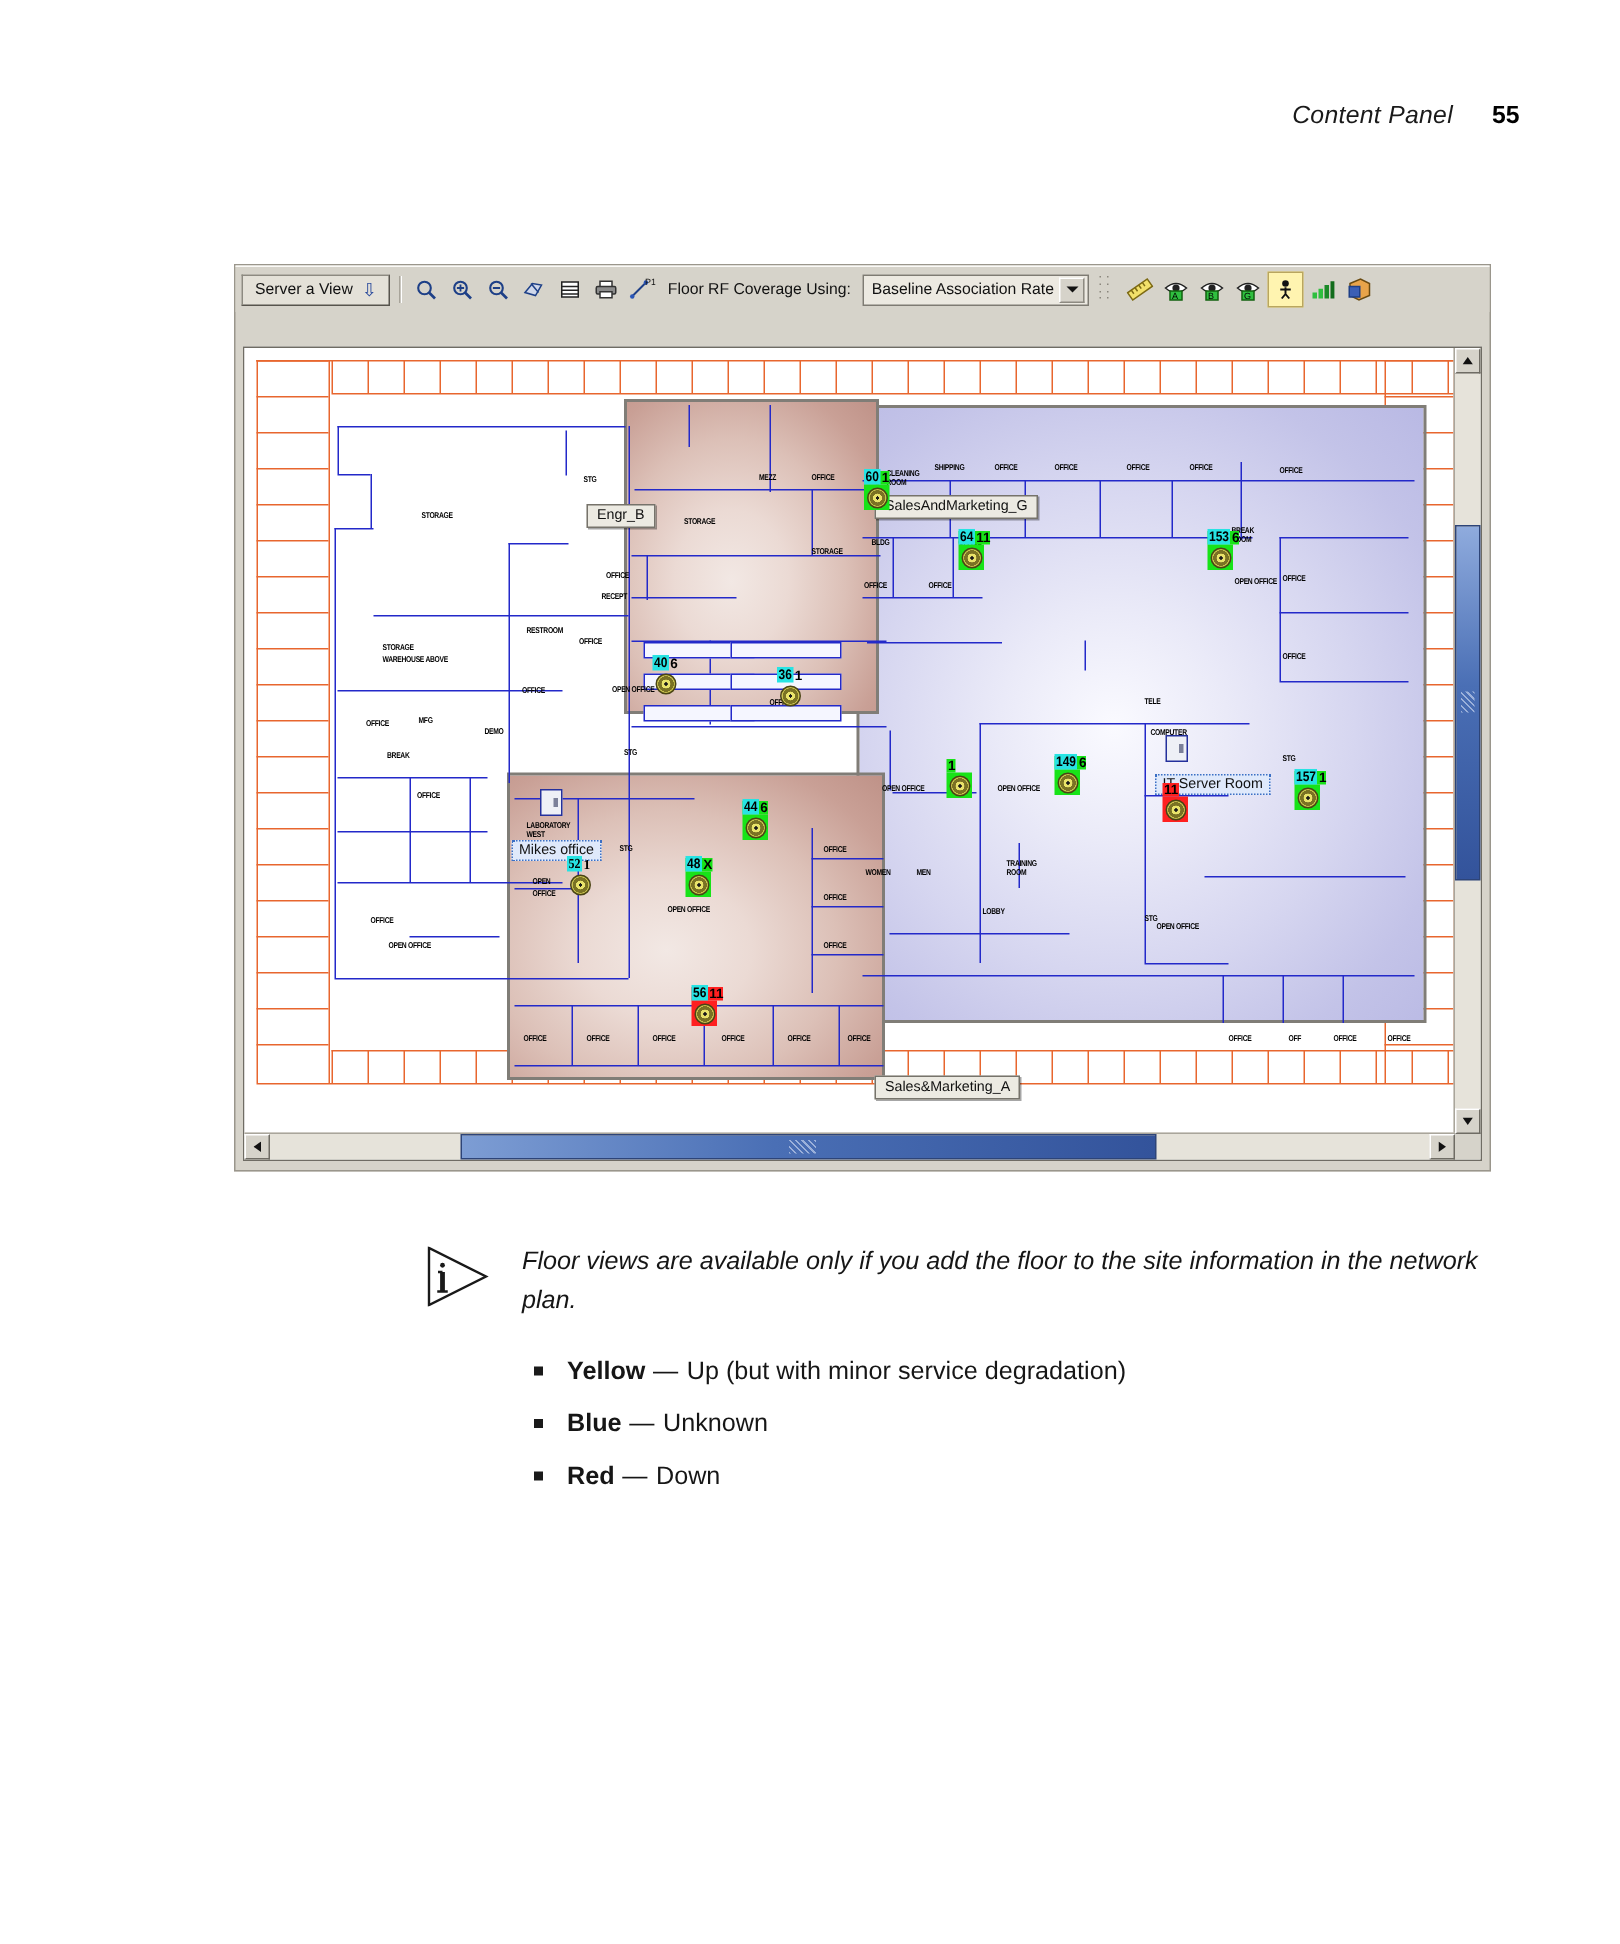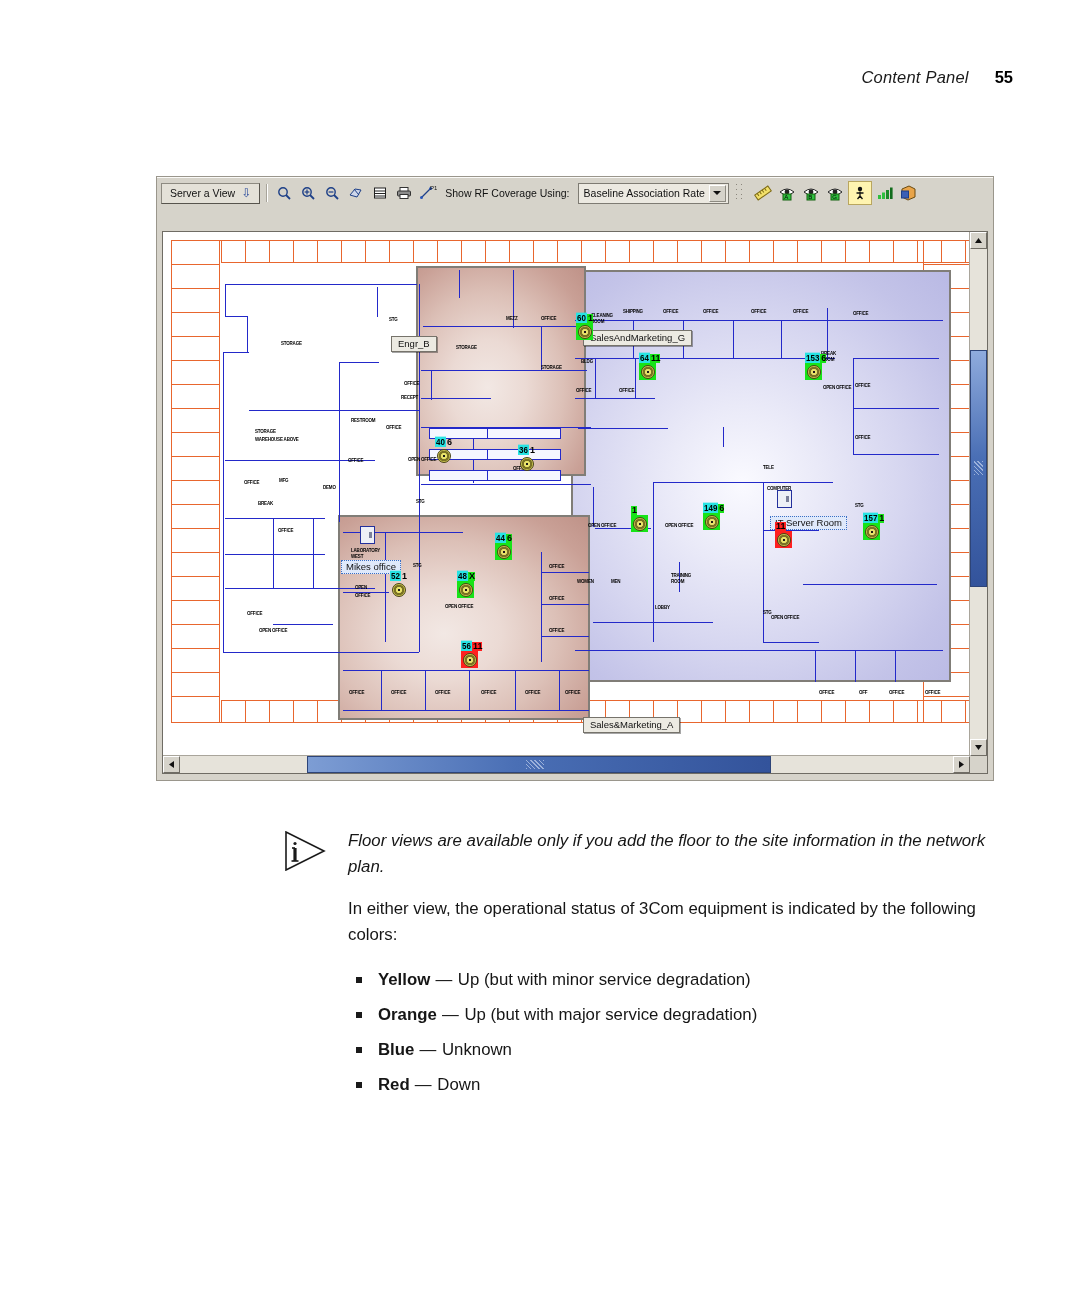--- a/index.html
+++ b/index.html
@@ -180,21 +180,21 @@
     </div>
     <div class="tbtn">
       <svg width="18" height="16" viewBox="0 0 18 16">
           <line x1="2" y1="13" x2="12" y2="3" stroke="#1d3f87" stroke-width="1.3"></line>
           <circle cx="2.5" cy="12.6" r="1.5" fill="#2a56b8"></circle>
           <circle cx="11.6" cy="3.4" r="1.5" fill="#2a56b8"></circle>
           <text x="11" y="5" font-size="6" fill="#111" font-family="Liberation Sans">P1</text>
         </svg>
     </div>
 
-    <span class="lbl-rf">Show RF Coverage Using:</span>
+    <span class="lbl-rf">Floor RF Coverage Using:</span>
 
     <div class="combo">
       <span>Baseline Association Rate</span>
       <span class="cbtn">
           <span class="caret"></span>
         </span>
     </div>
 
     <span class="dots">
       <i></i>
@@ -627,30 +627,30 @@
             </div>
             <div class="ap green" style="left: 294px; top: 340px;">
               <div class="tagrow">
                 <span class="n">48</span>
                 <span class="c">X</span>
               </div>
               <div class="box">
                 <div class="apicon"></div>
               </div>
             </div>
-            <div class="ap none" style="left: 227px; top: 340px;">
+            <div class="ap none" style="left: 215px; top: 340px; font-family: Liberation Serif, serif;">
               <div class="tagrow">
                 <span class="n">52</span>
                 <span class="c">1</span>
               </div>
               <div class="box">
                 <div class="apicon"></div>
               </div>
             </div>
-            <div class="ap red" style="left: 298px; top: 410px;">
+            <div class="ap red" style="left: 298px; top: 426px;">
               <div class="tagrow">
                 <span class="n">56</span>
                 <span class="c">11</span>
               </div>
               <div class="box">
                 <div class="apicon"></div>
               </div>
             </div>
             <div class="ap green" style="left: 468px; top: 274px;">
               <div class="tagrow">
@@ -732,20 +732,18 @@
       <circle cx="11" cy="12.5" r="1.6" fill="#1a1a1a"></circle>
       <path d="M11 17 L11 30" stroke="#1a1a1a" stroke-width="3.2"></path>
       <path d="M7.5 30 L14.5 30" stroke="#1a1a1a" stroke-width="1.6"></path>
       <path d="M8 17 L11 17" stroke="#1a1a1a" stroke-width="1.6"></path>
     </svg>
   </div>
   <div class="note-txt">Floor views are available only if you add the floor to the site information in the network plan.</div>
 </div>
 
 <div class="body">
-  <p>In either view, the operational status of 3Com equipment is indicated by the following colors:</p>
   <ul class="colors" id="color-list">
       <li><b>Yellow</b><span class="dash"> — </span><span>Up (but with minor service degradation)</span></li>
-      <li><b>Orange</b><span class="dash"> — </span><span>Up (but with major service degradation)</span></li>
       <li><b>Blue</b><span class="dash"> — </span><span>Unknown</span></li>
       <li><b>Red</b><span class="dash"> — </span><span>Down</span></li>
     </ul>
 </div>
 
 </body></html>

